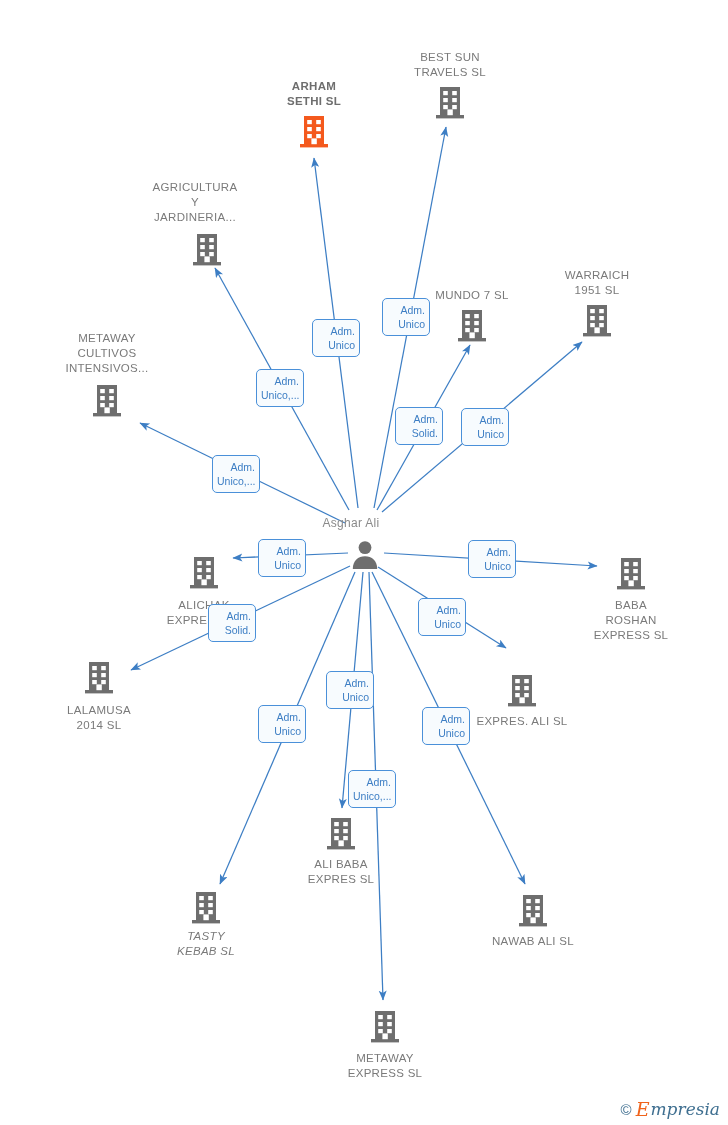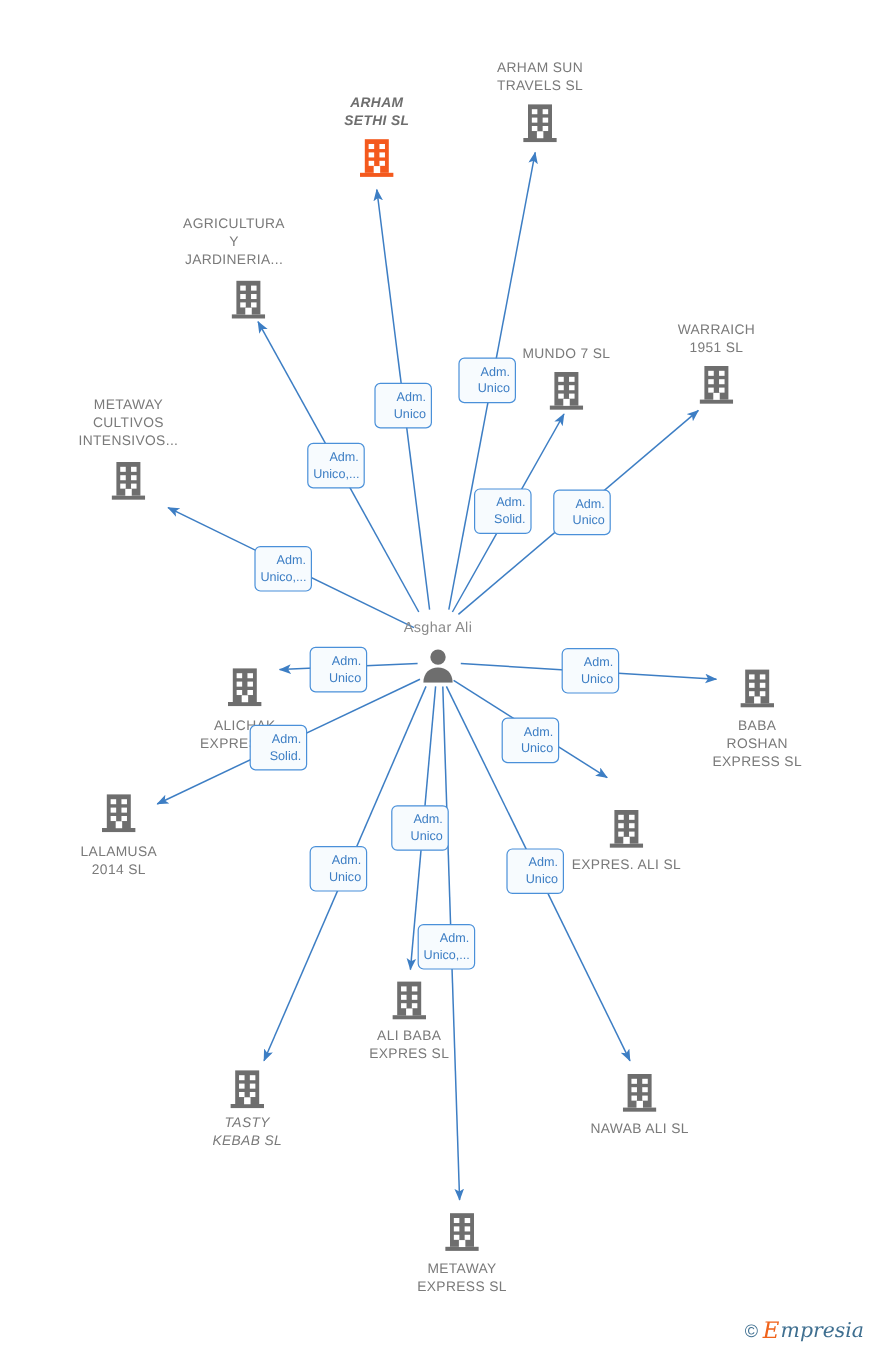--- a/index.html
+++ b/index.html
@@ -37,21 +37,20 @@
     color: #7d7d7d;
     letter-spacing: 0.3px;
     white-space: pre-line;
   }
   .node-label.company {
     color: #7a7a7a;
   }
   .node-label.root {
     color: #6e6e6e;
     font-weight: bold;
-    font-style: italic;
   }
   .node-label.person {
     color: #8a8a8a;
     font-size: 12px;
     font-weight: normal;
   }
   .node-icon {
     display: block;
     margin: 1px auto 0 auto;
   }
@@ -152,21 +151,21 @@
             <rect x="0" y="29" width="28" height="3.4" fill="#6e6e6e"></rect>
             <rect x="7.2" y="5" width="4.6" height="4.2" fill="#ffffff"></rect>
             <rect x="16.2" y="5" width="4.6" height="4.2" fill="#ffffff"></rect>
             <rect x="7.2" y="12" width="4.6" height="4.2" fill="#ffffff"></rect>
             <rect x="16.2" y="12" width="4.6" height="4.2" fill="#ffffff"></rect>
             <rect x="7.2" y="19" width="4.6" height="4.2" fill="#ffffff"></rect>
             <rect x="16.2" y="19" width="4.6" height="4.2" fill="#ffffff"></rect>
             <rect x="11.4" y="23.4" width="5.4" height="5.8" fill="#ffffff"></rect>
           </svg></div>
       </div>
-      <div class="node-label company" style="position: absolute; width: 150px; margin-left: -75px; text-align: center; left: 450px; top: 50px; z-index: 6;">ARHAM SUN
+      <div class="node-label company" style="position: absolute; width: 150px; margin-left: -75px; text-align: center; left: 450px; top: 50px; z-index: 6;">BEST SUN
 TRAVELS SL</div>
       <div class="node" style="left: 207px; top: 232px;">
         <div class="node-icon"><svg width="28" height="34" viewBox="0 0 28 34" xmlns="http://www.w3.org/2000/svg">
             <rect x="4" y="1" width="20" height="28" fill="#6e6e6e"></rect>
             <rect x="0" y="29" width="28" height="3.4" fill="#6e6e6e"></rect>
             <rect x="7.2" y="5" width="4.6" height="4.2" fill="#ffffff"></rect>
             <rect x="16.2" y="5" width="4.6" height="4.2" fill="#ffffff"></rect>
             <rect x="7.2" y="12" width="4.6" height="4.2" fill="#ffffff"></rect>
             <rect x="16.2" y="12" width="4.6" height="4.2" fill="#ffffff"></rect>
             <rect x="7.2" y="19" width="4.6" height="4.2" fill="#ffffff"></rect>
@@ -340,21 +339,21 @@
           </svg></div>
       </div>
       <div class="node-label company" style="position: absolute; width: 150px; margin-left: -75px; text-align: center; left: 385px; top: 1051px; z-index: 6;">METAWAY
 EXPRESS  SL</div>
       <div class="node" style="left: 365px; top: 538px;">
         <div class="node-icon"><svg width="30" height="30" viewBox="0 0 30 30" xmlns="http://www.w3.org/2000/svg">
             <circle cx="15" cy="8.6" r="6.4" fill="#6e6e6e"></circle>
             <path d="M2.8 30 C2.8 21.5 8.2 17.2 15 17.2 C21.8 17.2 27.2 21.5 27.2 30 Z" fill="#6e6e6e"></path>
           </svg></div>
       </div>
-      <div class="node-label person" style="position: absolute; width: 150px; margin-left: -75px; text-align: center; left: 365px; top: 516px; z-index: 6;">Asghar Ali</div>
+      <div class="node-label person" style="position: absolute; width: 150px; margin-left: -75px; text-align: center; left: 351px; top: 516px; z-index: 6;">Asghar Ali</div>
     </div>
   <div id="edge-label-layer">
       <div class="edge-label" style="left: 336px; top: 336px; width: 48px; margin-left: -24px; margin-top: -17px;">Adm.
 Unico</div>
       <div class="edge-label" style="left: 406px; top: 315px; width: 48px; margin-left: -24px; margin-top: -17px;">Adm.
 Unico</div>
       <div class="edge-label" style="left: 280px; top: 386px; width: 48px; margin-left: -24px; margin-top: -17px;">Adm.
 Unico,...</div>
       <div class="edge-label" style="left: 236px; top: 472px; width: 48px; margin-left: -24px; margin-top: -17px;">Adm.
 Unico,...</div>

